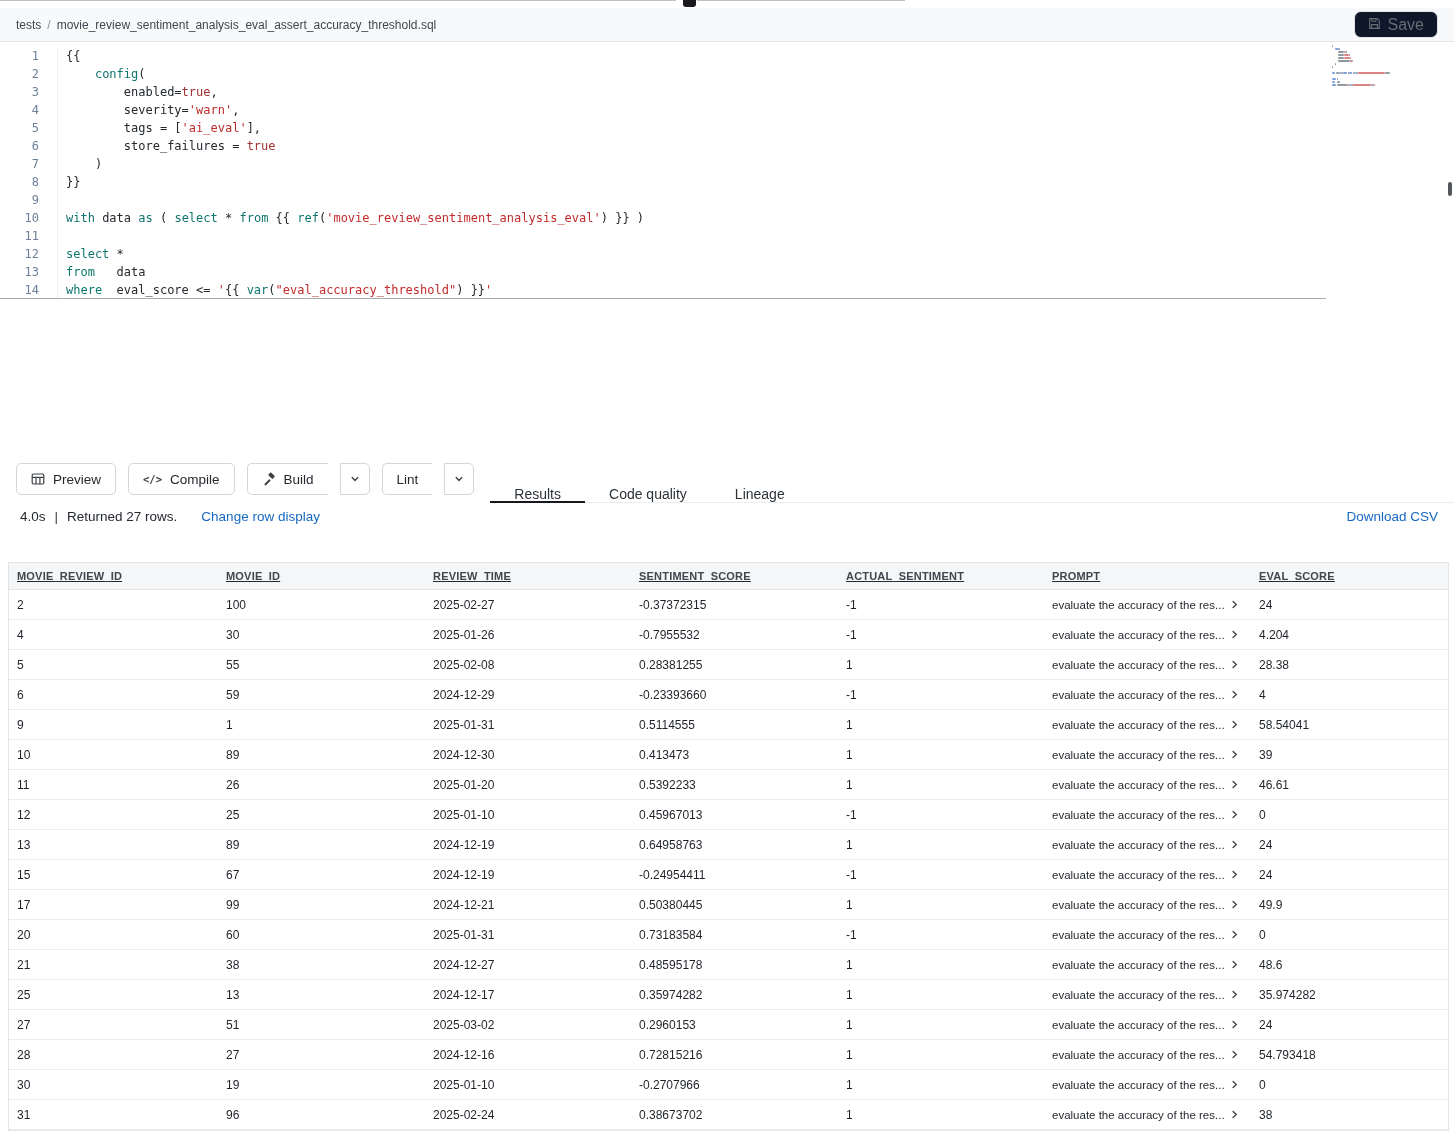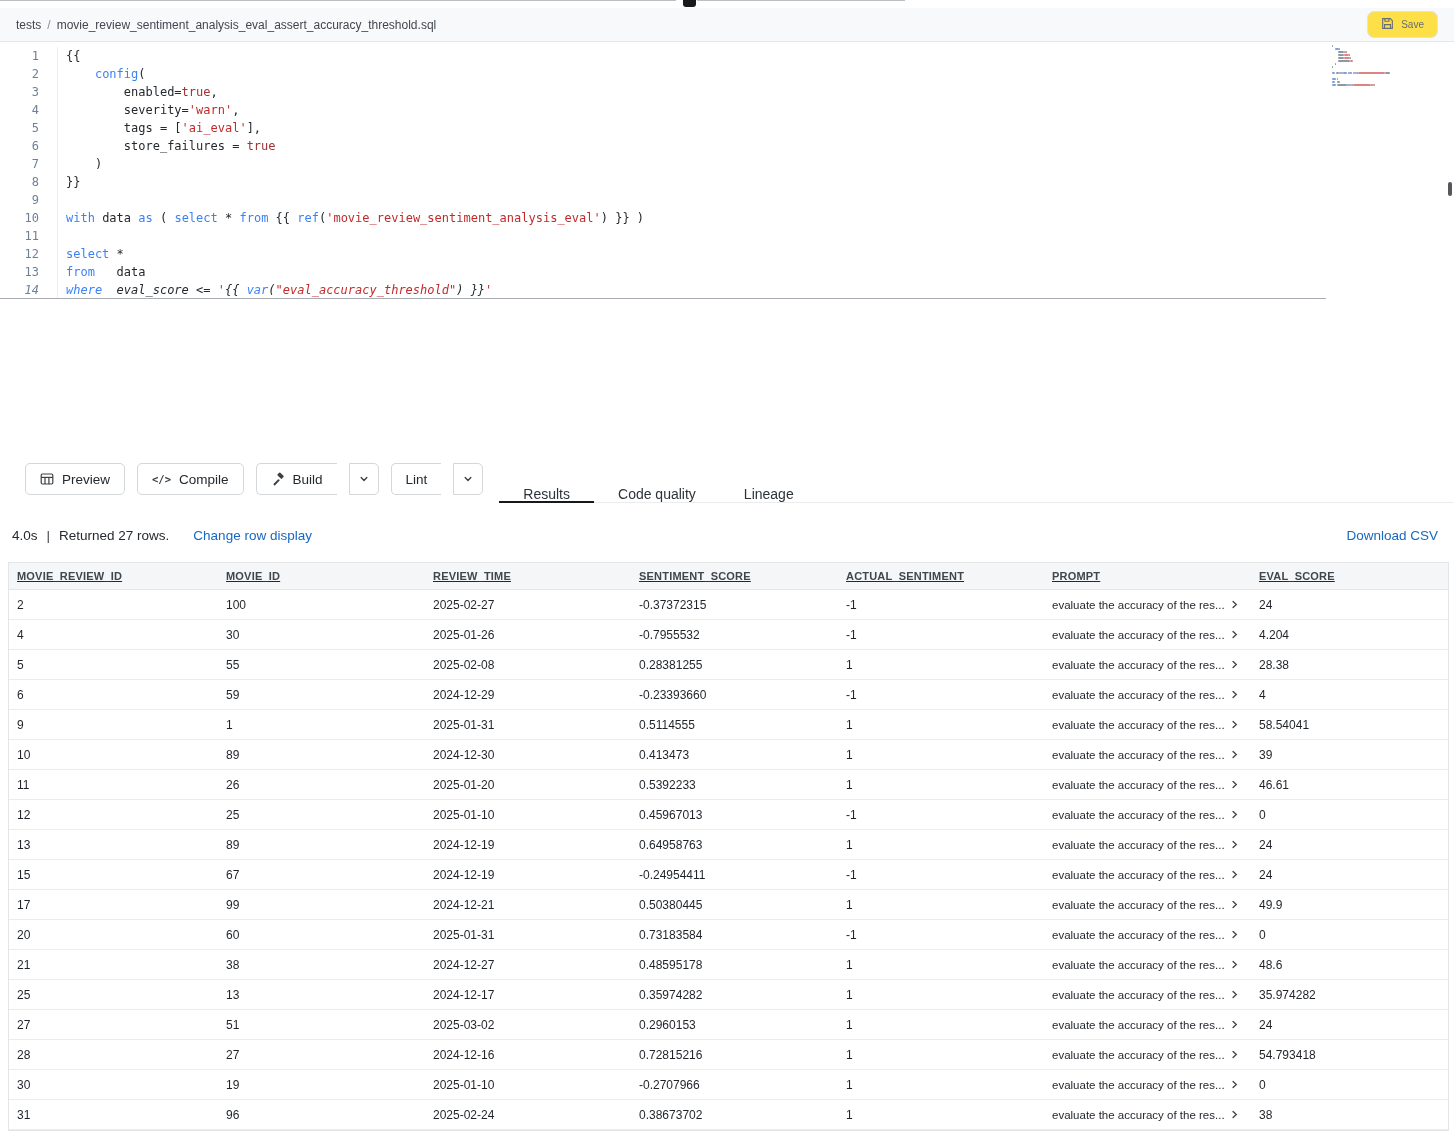--- a/index.html
+++ b/index.html
@@ -10,58 +10,58 @@
   .browser-strip{position:relative;height:8px;background:#fff;}
   .edge-line{position:absolute;top:0;height:1px;background:#bdc0c3;}
   .edge-line.seg1{left:0;width:676px;}
   .edge-line.seg2{left:697px;width:208px;}
   .tab-indicator{position:absolute;left:683px;top:0;width:13px;height:7px;background:#17191c;border-radius:0 0 3px 3px;}
 
   
   .app-header{height:34px;background:#f8f9fa;border-bottom:1px solid #e4e6e8;display:flex;align-items:center;padding:0 16px;}
   .breadcrumb{display:flex;align-items:center;gap:6px;font-size:12px;color:#414750;}
   .crumb-sep{color:#8a9097;}
-  .save-btn{margin-left:auto;display:flex;align-items:center;gap:7px;background:#fde047;border:1px solid #e1e3e5;
-    border-radius:7px;height:27px;padding:0 13px;font-size:10px;color:#676d74;font-family:inherit;cursor:pointer;}
+  .save-btn{margin-left:auto;display:flex;align-items:center;gap:7px;background:#0f172a;border:1px solid #e1e3e5;
+    border-radius:7px;height:27px;padding:0 13px;font-size:16px;color:#676d74;font-family:inherit;cursor:pointer;}
   .save-btn .icon{color:#676d74;}
 
   
   .editor{position:relative;height:413px;background:#fff;padding-top:5px;}
   .code-line{display:flex;height:18px;line-height:18px;
     font-family:"DejaVu Sans Mono","Liberation Mono",monospace;font-size:12px;}
-  .code-line.active{width:1326px;border-bottom:1px solid #a9adb3;font-style:italic;}
+  .code-line.active{width:1326px;border-bottom:1px solid #a9adb3;}
   .gutter{flex:0 0 58px;text-align:right;padding-right:18px;color:#6d7f99;border-right:1px solid #edeff1;user-select:none;}
   .code-text{padding-left:8px;white-space:pre;}
-  .tk-d{color:#24292e}.tk-k{color:#3b82f6}.tk-s{color:#c22b2b}.tk-a{color:#a13333}
+  .tk-d{color:#24292e}.tk-k{color:#0f766e}.tk-s{color:#c22b2b}.tk-a{color:#a13333}
 
   .minimap{position:absolute;top:3px;right:10px;width:112px;}
   .mm-line{height:3px;white-space:nowrap;font-size:0;}
   .mm-seg{display:inline-block;height:2px;border-radius:1px;vertical-align:top;}
   .mm-d{background:#8f98a1}.mm-k{background:#7d9fdd}.mm-s{background:#dc8484}.mm-a{background:#c98a8a}
 
   .editor-scrollbar{position:absolute;top:0;right:0;width:8px;height:100%;}
   .editor-scrollbar .thumb{position:absolute;top:140px;right:2px;width:4px;height:14px;background:#54585d;border-radius:2px;}
 
   
-  .toolbar{display:flex;align-items:center;height:48px;padding-left:25px;}
+  .toolbar{display:flex;align-items:center;height:48px;padding-left:16px;}
   .btn{display:flex;align-items:center;gap:8px;background:#fff;border:1px solid #d3d7da;border-radius:5px;height:32px;
     padding:0 14px;font-size:13.5px;color:#24292f;font-family:inherit;cursor:pointer;white-space:nowrap;}
   .btn .icon{display:flex;align-items:center;color:#3c4146;}
   .btn + .btn,.btn + .btn-group,.btn-group + .btn-group{margin-left:12px;}
   .btn-group{display:flex;}
   .btn-group .seg-main{border-radius:5px 0 0 5px;border-right:none;}
   .btn-group .seg-chevron{border-radius:0 5px 5px 0;padding:0 9px;border-left:1px solid #d3d7da;}
   .code-glyph{font-family:"DejaVu Sans Mono",monospace;font-size:10.5px;font-weight:bold;}
 
   .tabs{display:flex;align-self:stretch;margin-left:16px;flex:1;border-bottom:1px solid #ececed;}
   .tab{display:flex;align-items:flex-end;padding:0 24px;font-size:14px;color:#2d333a;position:relative;cursor:pointer;}
   .tab.active::after{content:"";position:absolute;left:0;right:0;bottom:-1px;height:2px;background:#16181b;}
 
   
-  .status-row{height:59px;display:flex;align-items:center;padding:6px 16px 0 12px;font-size:13.5px;color:#24292f;}
+  .status-row{height:59px;display:flex;padding:6px 16px 0 12px;font-size:13.5px;color:#24292f;margin-left:8px;}
   .sep{margin:0 9px;color:#3a3f45;}
   .link{color:#1668c2;cursor:pointer;text-decoration:none;font-size:13.5px;}
   .link.change{margin-left:24px;}
   .link.right{margin-left:auto;}
 
   
   .table-wrap{margin:0 5px 0 8px;border:1px solid #e3e5e7;background:#fff;}
   .thead,.trow{display:grid;grid-template-columns:209px 207px 206px 207px 206px 207px 1fr;}
   .thead{background:#f5f6f7;border-bottom:1px solid #e3e5e7;height:27px;text-decoration:underline;}
   .thcell{display:flex;align-items:center;padding:0 8px;font-size:11px;font-weight:bold;color:#3f464e;letter-spacing:.2px;cursor:pointer;}

